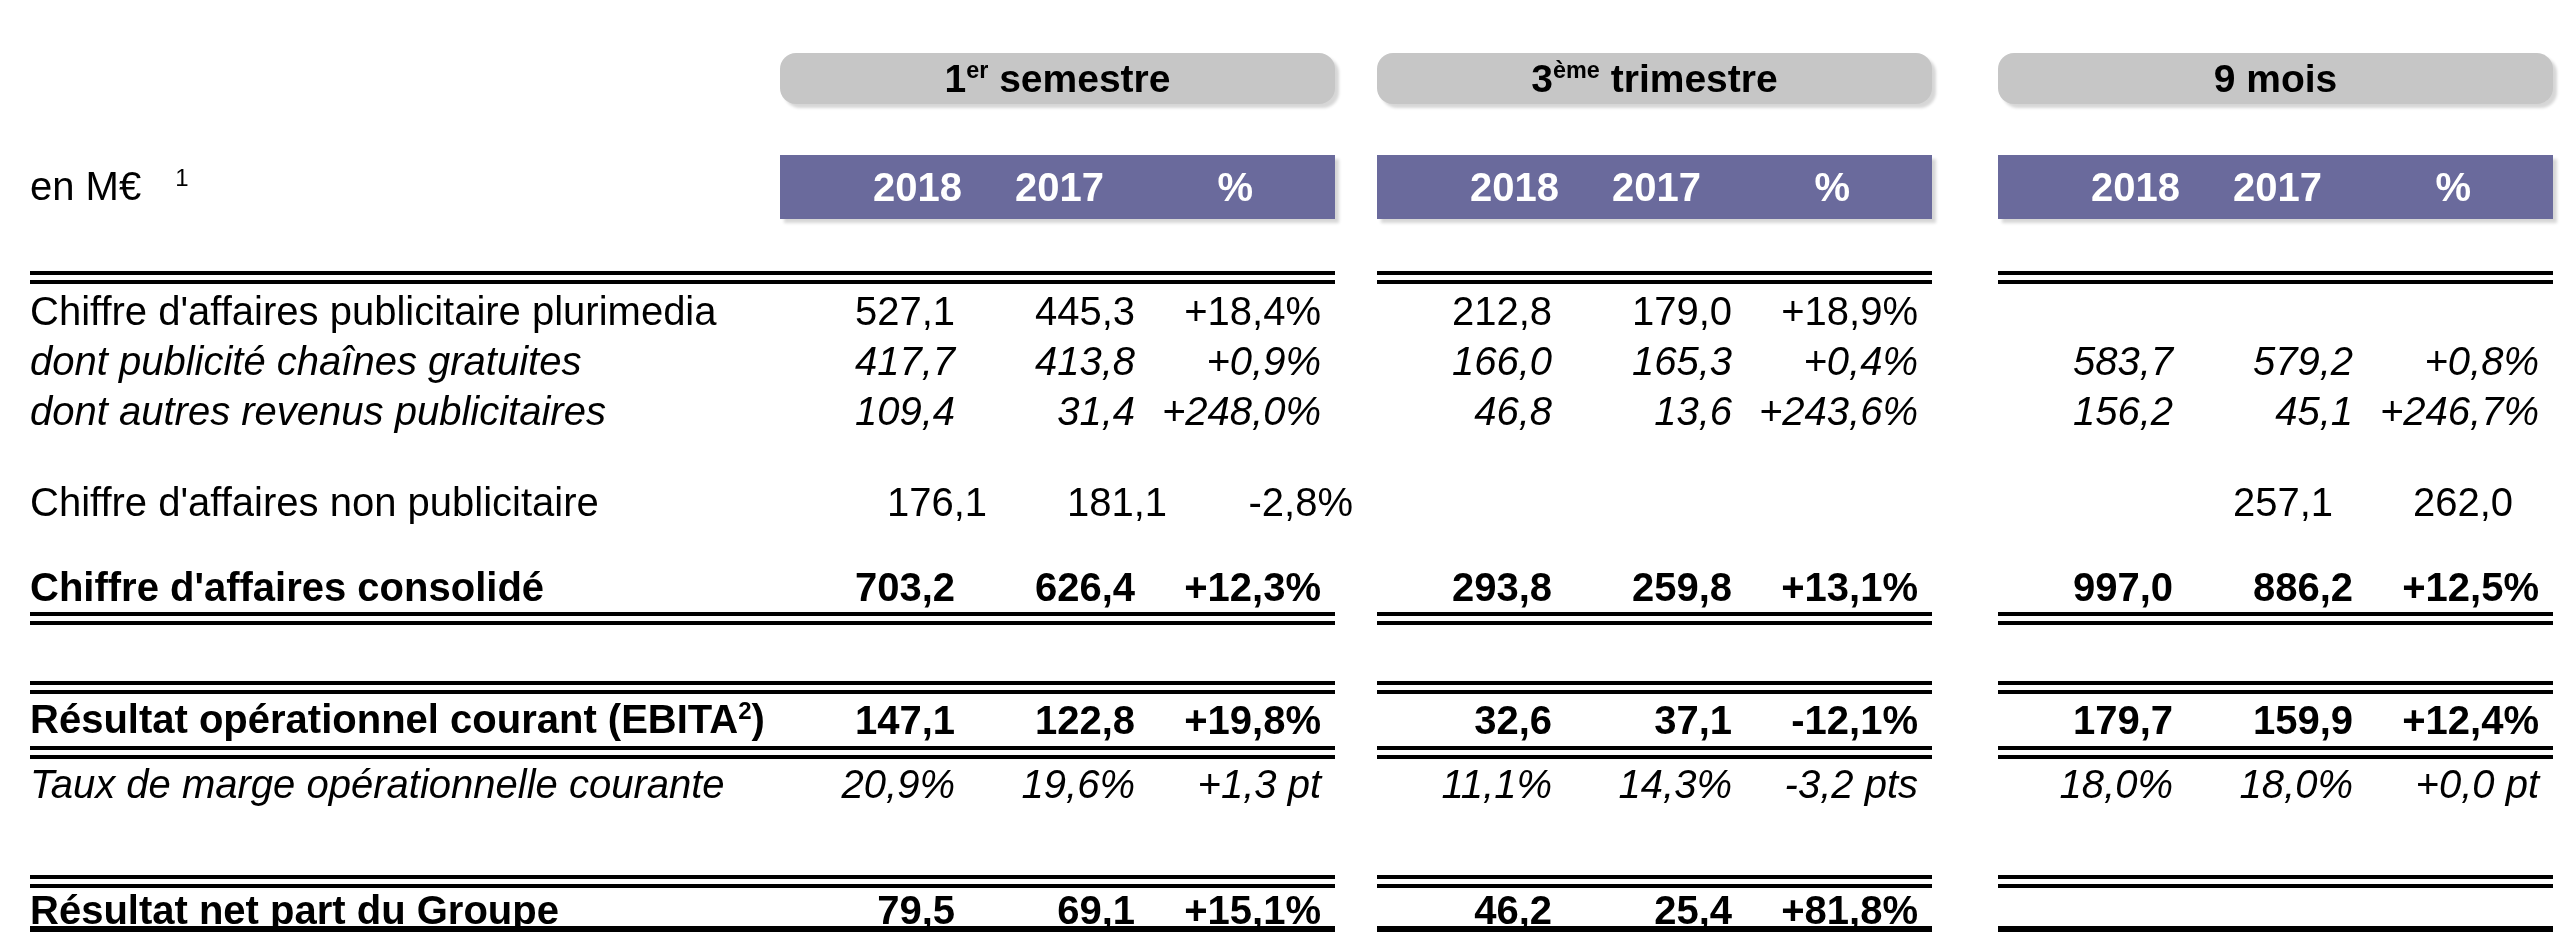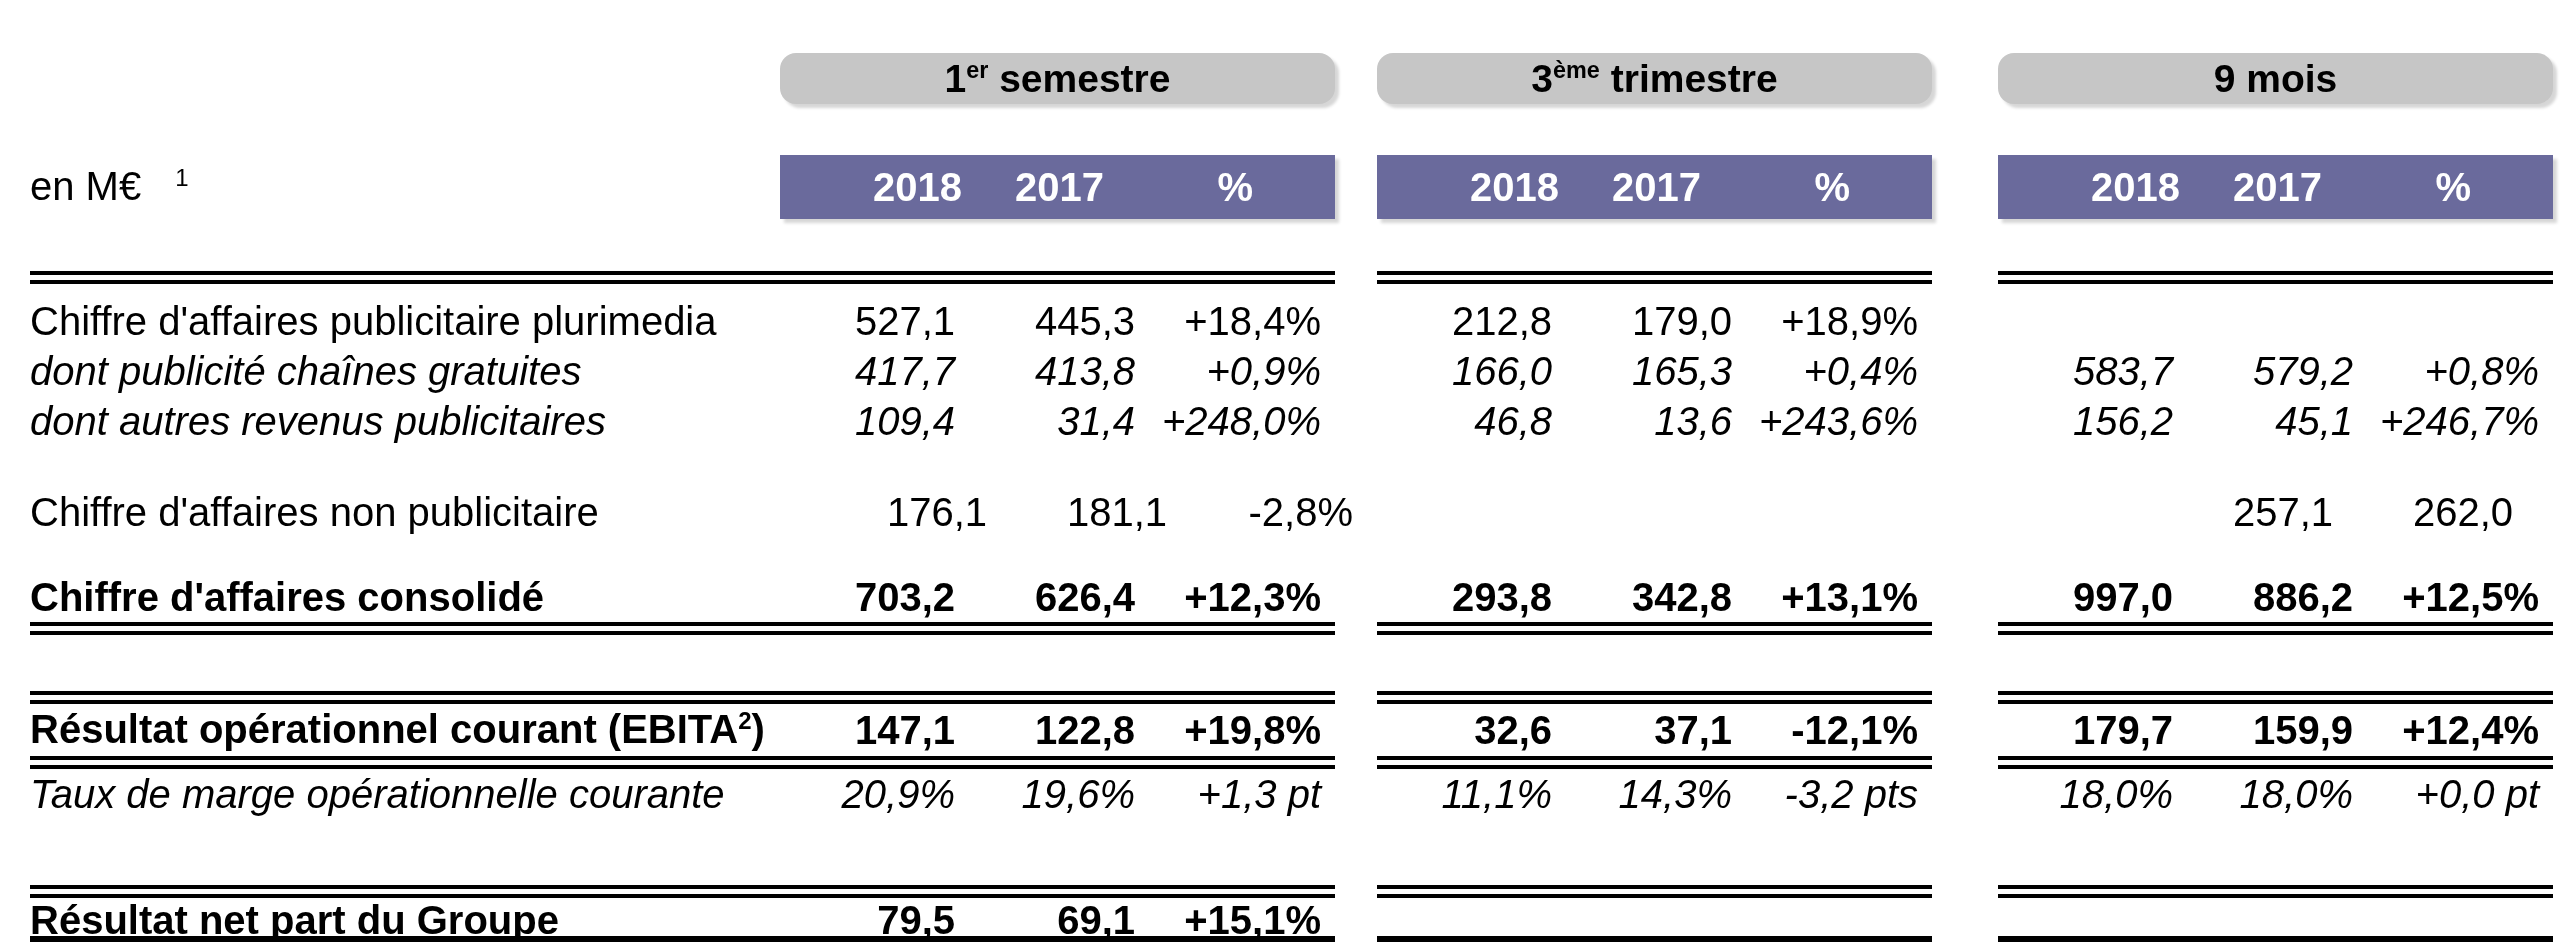--- a/index.html
+++ b/index.html
@@ -38,21 +38,21 @@
   .trow{font-size:40px;height:50px;}
   .r-italic{font-style:italic;}
   .r-bold{font-weight:bold;}
   .h44{height:52px;}
   .h38{height:38px;}
 
   
   .line-d{height:5px;border-top:4px solid #000;border-bottom:4px solid #000;}
   .line-s{height:6px;background:#000;}
 
-  .mt6{margin-top:12px;}
+  .mt6{margin-top:2px;}
   .mt35{margin-top:35px;}
   .mt36{margin-top:41px;gap:32px;}
   .mt52{margin-top:52px;}
   .mt56{margin-top:56px;}
   .mt66{margin-top:66px;}
 </style>
 </head>
 <body>
 
 <div>
@@ -163,21 +163,21 @@
 
   <div class="grid trow r-bold mt35">
     <div class="col1">Chiffre d'affaires consolidé</div>
     <div class="vals colg1">
         <div class="cell v2018">703,2</div>
         <div class="cell v2017">626,4</div>
         <div class="cell vpct">+12,3%</div>
       </div>
     <div class="vals colg2">
         <div class="cell v2018">293,8</div>
-        <div class="cell v2017">342,8</div>
+        <div class="cell v2017">259,8</div>
         <div class="cell vpct">+13,1%</div>
       </div>
     <div class="vals colg3">
         <div class="cell v2018">997,0</div>
         <div class="cell v2017">886,2</div>
         <div class="cell vpct">+12,5%</div>
       </div>
   </div>
 
   <div class="grid">
@@ -245,20 +245,25 @@
     <div class="line-d colg2"></div>
     <div class="line-d colg3"></div>
   </div>
 
   <div class="grid trow r-bold h38">
     <div class="col1">Résultat net part du Groupe</div>
     <div class="vals colg1">
         <div class="cell v2018">79,5</div>
         <div class="cell v2017">69,1</div>
         <div class="cell vpct">+15,1%</div>
+      </div>
+    <div class="vals colg2">
+        <div class="cell v2018">46,2</div>
+        <div class="cell v2017">25,4</div>
+        <div class="cell vpct">+81,8%</div>
       </div>
   </div>
 
   <div class="grid">
     <div class="line-s col1"></div>
     <div class="line-s colg1"></div>
     <div class="line-s colg2"></div>
     <div class="line-s colg3"></div>
   </div>
 

